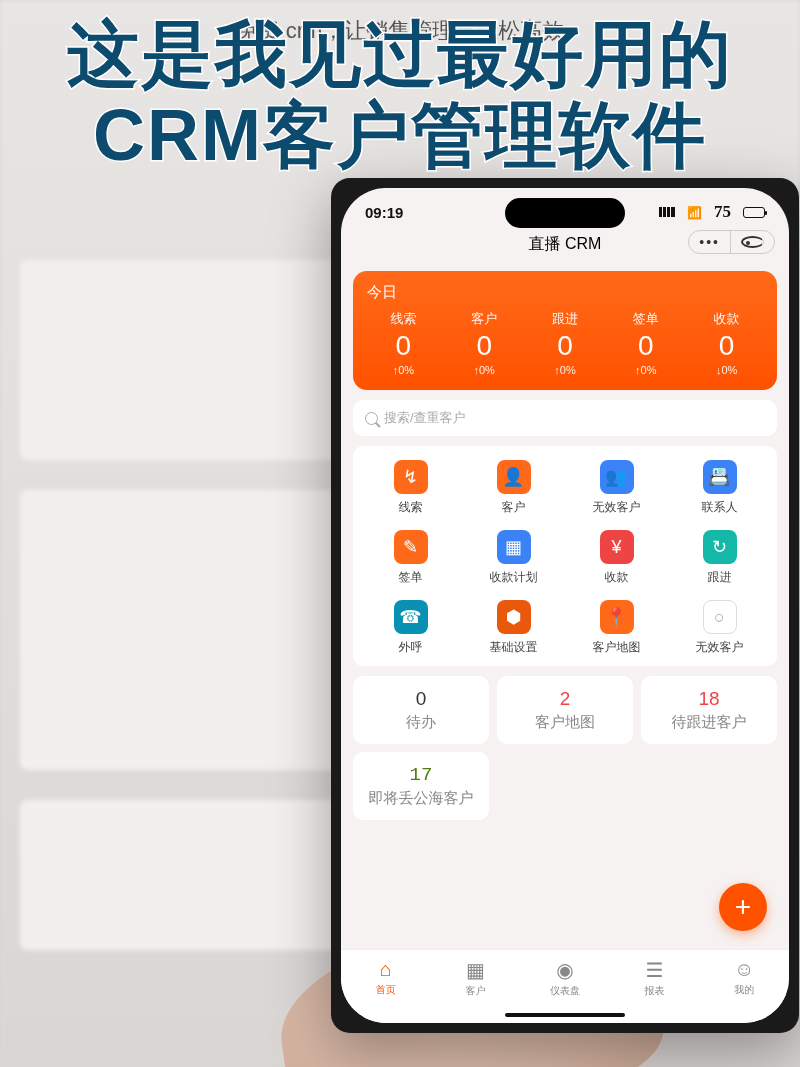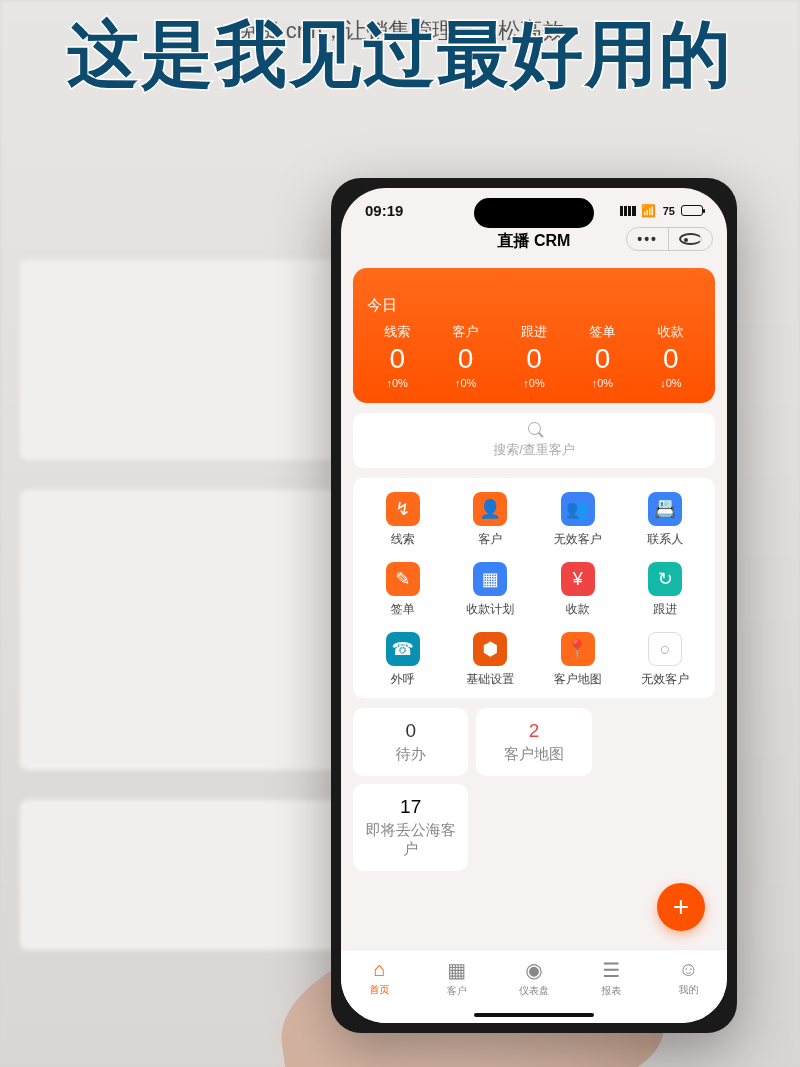--- a/index.html
+++ b/index.html
@@ -52,24 +52,24 @@
   paint-order: stroke fill;
   z-index: 20;
   letter-spacing: 2px;
 }
 
 
 .phone {
   position: absolute;
   top: 178px;
   left: 331px;
-  width: 406px;
+  width: 468px;
   height: 855px;
   background: #1a1a1a;
-  border-radius: 30px;
+  border-radius: 19px;
   padding: 10px;
   box-shadow: 0 20px 60px rgba(0,0,0,0.35);
   z-index: 15;
 }
 .screen {
   width: 100%;
   height: 100%;
   background: #f6f2f1;
   border-radius: 45px;
   overflow: hidden;
@@ -86,37 +86,37 @@
 }
 .status-bar {
   display: flex;
   justify-content: space-between;
   align-items: center;
   padding: 14px 24px 4px;
   font-size: 15px;
   font-weight: 600;
   color: #111;
 }
-.status-right { display: flex; gap: 6px; align-items: center; font-size: 11px; }
+.status-right { display: flex; gap: 12px; align-items: center; font-size: 17px; font-family: Liberation Serif, serif; }
 .sig { width: 16px; height: 10px; background:
   linear-gradient(to right, #111 0 3px, transparent 3px 4px, #111 4px 7px, transparent 7px 8px, #111 8px 11px, transparent 11px 12px, #111 12px 16px);
 }
 .wifi::before { content: "📶"; font-size: 12px; }
 .batt { border: 1px solid #111; border-radius: 3px; width: 22px; height: 11px; position: relative; }
 .batt::after { content:""; position:absolute; right:-3px; top:3px; width:2px; height:4px; background:#111; border-radius:1px; }
 .batt-fill { background:#111; height:100%; width:75%; border-radius:1px; }
 
 .app-header {
   display: flex;
   justify-content: center;
   align-items: center;
   padding: 8px 14px 10px;
   position: relative;
   font-size: 16px;
-  font-weight: 700;
+  font-weight: 400;
 }
 .app-header-actions {
   position: absolute; right: 14px; top: 4px;
   display: flex; gap: 0;
   border: 1px solid #ccc;
   border-radius: 16px;
   overflow: hidden;
 }
 .app-header-actions span {
   padding: 3px 10px;
@@ -128,36 +128,36 @@
 .target-circle::after { content:""; position:absolute; top:3px; left:3px; width:4px; height:4px; background:#333; border-radius:50%; }
 
 
 .stats-card {
   margin: 6px 12px;
   background: linear-gradient(180deg, #ff6a1a 0%, #ff5200 100%);
   border-radius: 14px;
   color: #fff;
   padding: 12px 10px 14px;
 }
-.stats-title { font-size: 15px; margin-bottom: 8px; padding-left: 4px; margin-top: 16px; }
+.stats-title { font-size: 15px; margin-bottom: 8px; padding-left: 4px; }
 .stats-row { display: flex; justify-content: space-between; text-align: center; }
 .stat { flex: 1; }
 .stat-label { font-size: 13px; opacity: 0.95; }
 .stat-value { font-size: 28px; font-weight: 300; margin: 2px 0; }
 .stat-delta { font-size: 11px; opacity: 0.9; }
 
 
 .search {
   margin: 10px 12px;
   background: #fff;
   border-radius: 10px;
   padding: 9px 12px;
   color: #aaa;
   font-size: 13px;
-  display: flex; align-items: center; gap: 6px; flex-direction: column;
+  display: flex; align-items: center; gap: 6px;
 }
 .search-icon { width:13px; height:13px; border:1.6px solid #aaa; border-radius:50%; position:relative; }
 .search-icon::after { content:""; position:absolute; width:6px; height:1.6px; background:#aaa; bottom:-2px; right:-4px; transform:rotate(45deg); }
 
 
 .quick-grid {
   margin: 0 12px 10px;
   background: #fff;
   border-radius: 10px;
   padding: 14px 6px 10px;
@@ -183,21 +183,21 @@
   gap: 8px;
 }
 .tile {
   background: #fff;
   border-radius: 10px;
   padding: 12px 6px;
   text-align: center;
 }
 .tile-num { font-size: 19px; color: #333; font-weight: 400; }
 .tile-num.red { color: #ef4444; }
-.tile-num.orange { color: #000000; }
+.tile-num.orange { color: #4d7c0f; font-family: Liberation Mono, monospace; }
 .tile-label { font-size: 15px; color: #888; margin-top: 3px; }
 .tiles-row2 { grid-template-columns: repeat(3, 1fr); margin-top:8px; }
 .tile.empty { visibility:hidden; }
 
 
 .fab {
   position: absolute;
   right: 22px;
   bottom: 92px;
   width: 48px; height: 48px;
@@ -243,20 +243,21 @@
 <div class="bg-monitor">
   <div class="bg-panel p1"></div>
   <div class="bg-panel p2"></div>
   <div class="bg-panel p3"></div>
 </div>
 
 <div class="caption">免费 crm，让销售管理更轻松高效</div>
 
 <div class="headline">
   <div>这是我见过最好用的</div>
+  <div>CRM客户管理软件</div>
 </div>
 
 <div class="hand"></div>
 
 <div class="phone">
   <div class="screen">
     <div class="notch"></div>
 
     <div class="status-bar">
       <span>09:19</span>
@@ -365,20 +366,24 @@
 
     <div class="tiles" id="tiles-1">
         <div class="tile">
           <div class="tile-num ">0</div>
     <div class="tile-label">待办</div>
         </div>
         <div class="tile">
           <div class="tile-num red">2</div>
     <div class="tile-label">客户地图</div>
         </div>
+        <div class="tile">
+          <div class="tile-num red">18</div>
+    <div class="tile-label">待跟进客户</div>
+        </div>
       </div>
     <div class="tiles tiles-row2" id="tiles-2">
         <div class="tile">
           <div class="tile-num orange">17</div>
     <div class="tile-label">即将丢公海客户</div>
         </div>
         <div class="tile empty"></div>
       </div>
 
     <div class="fab">+</div>

